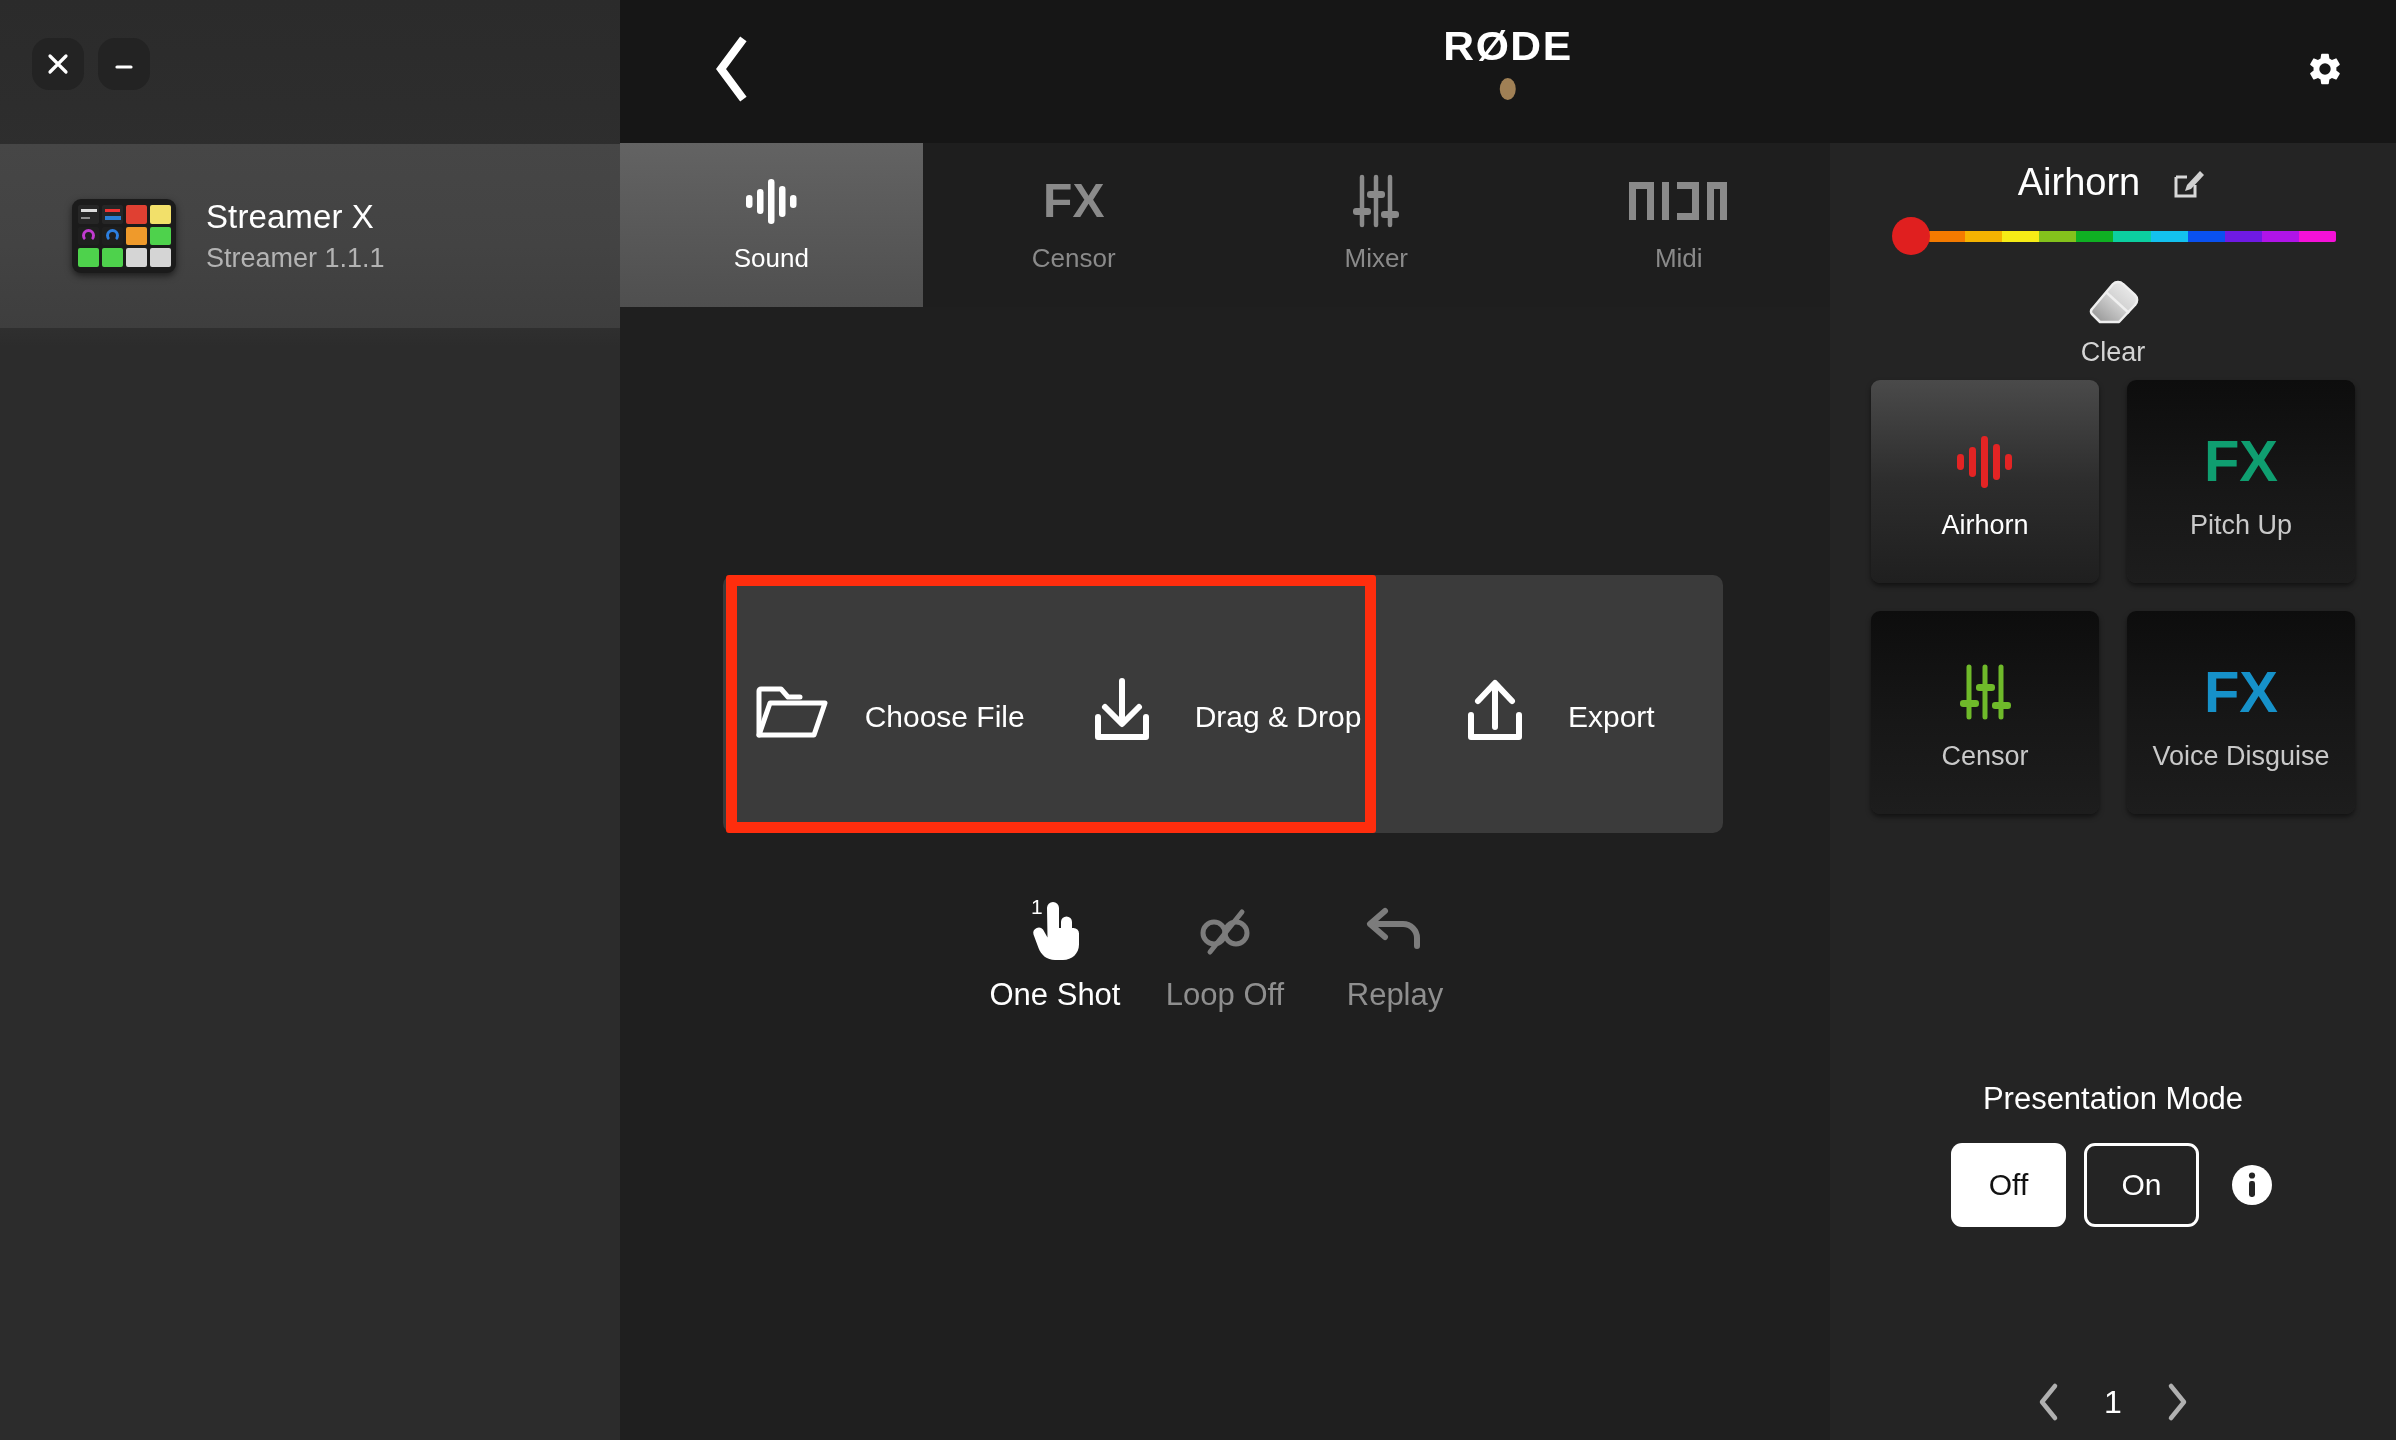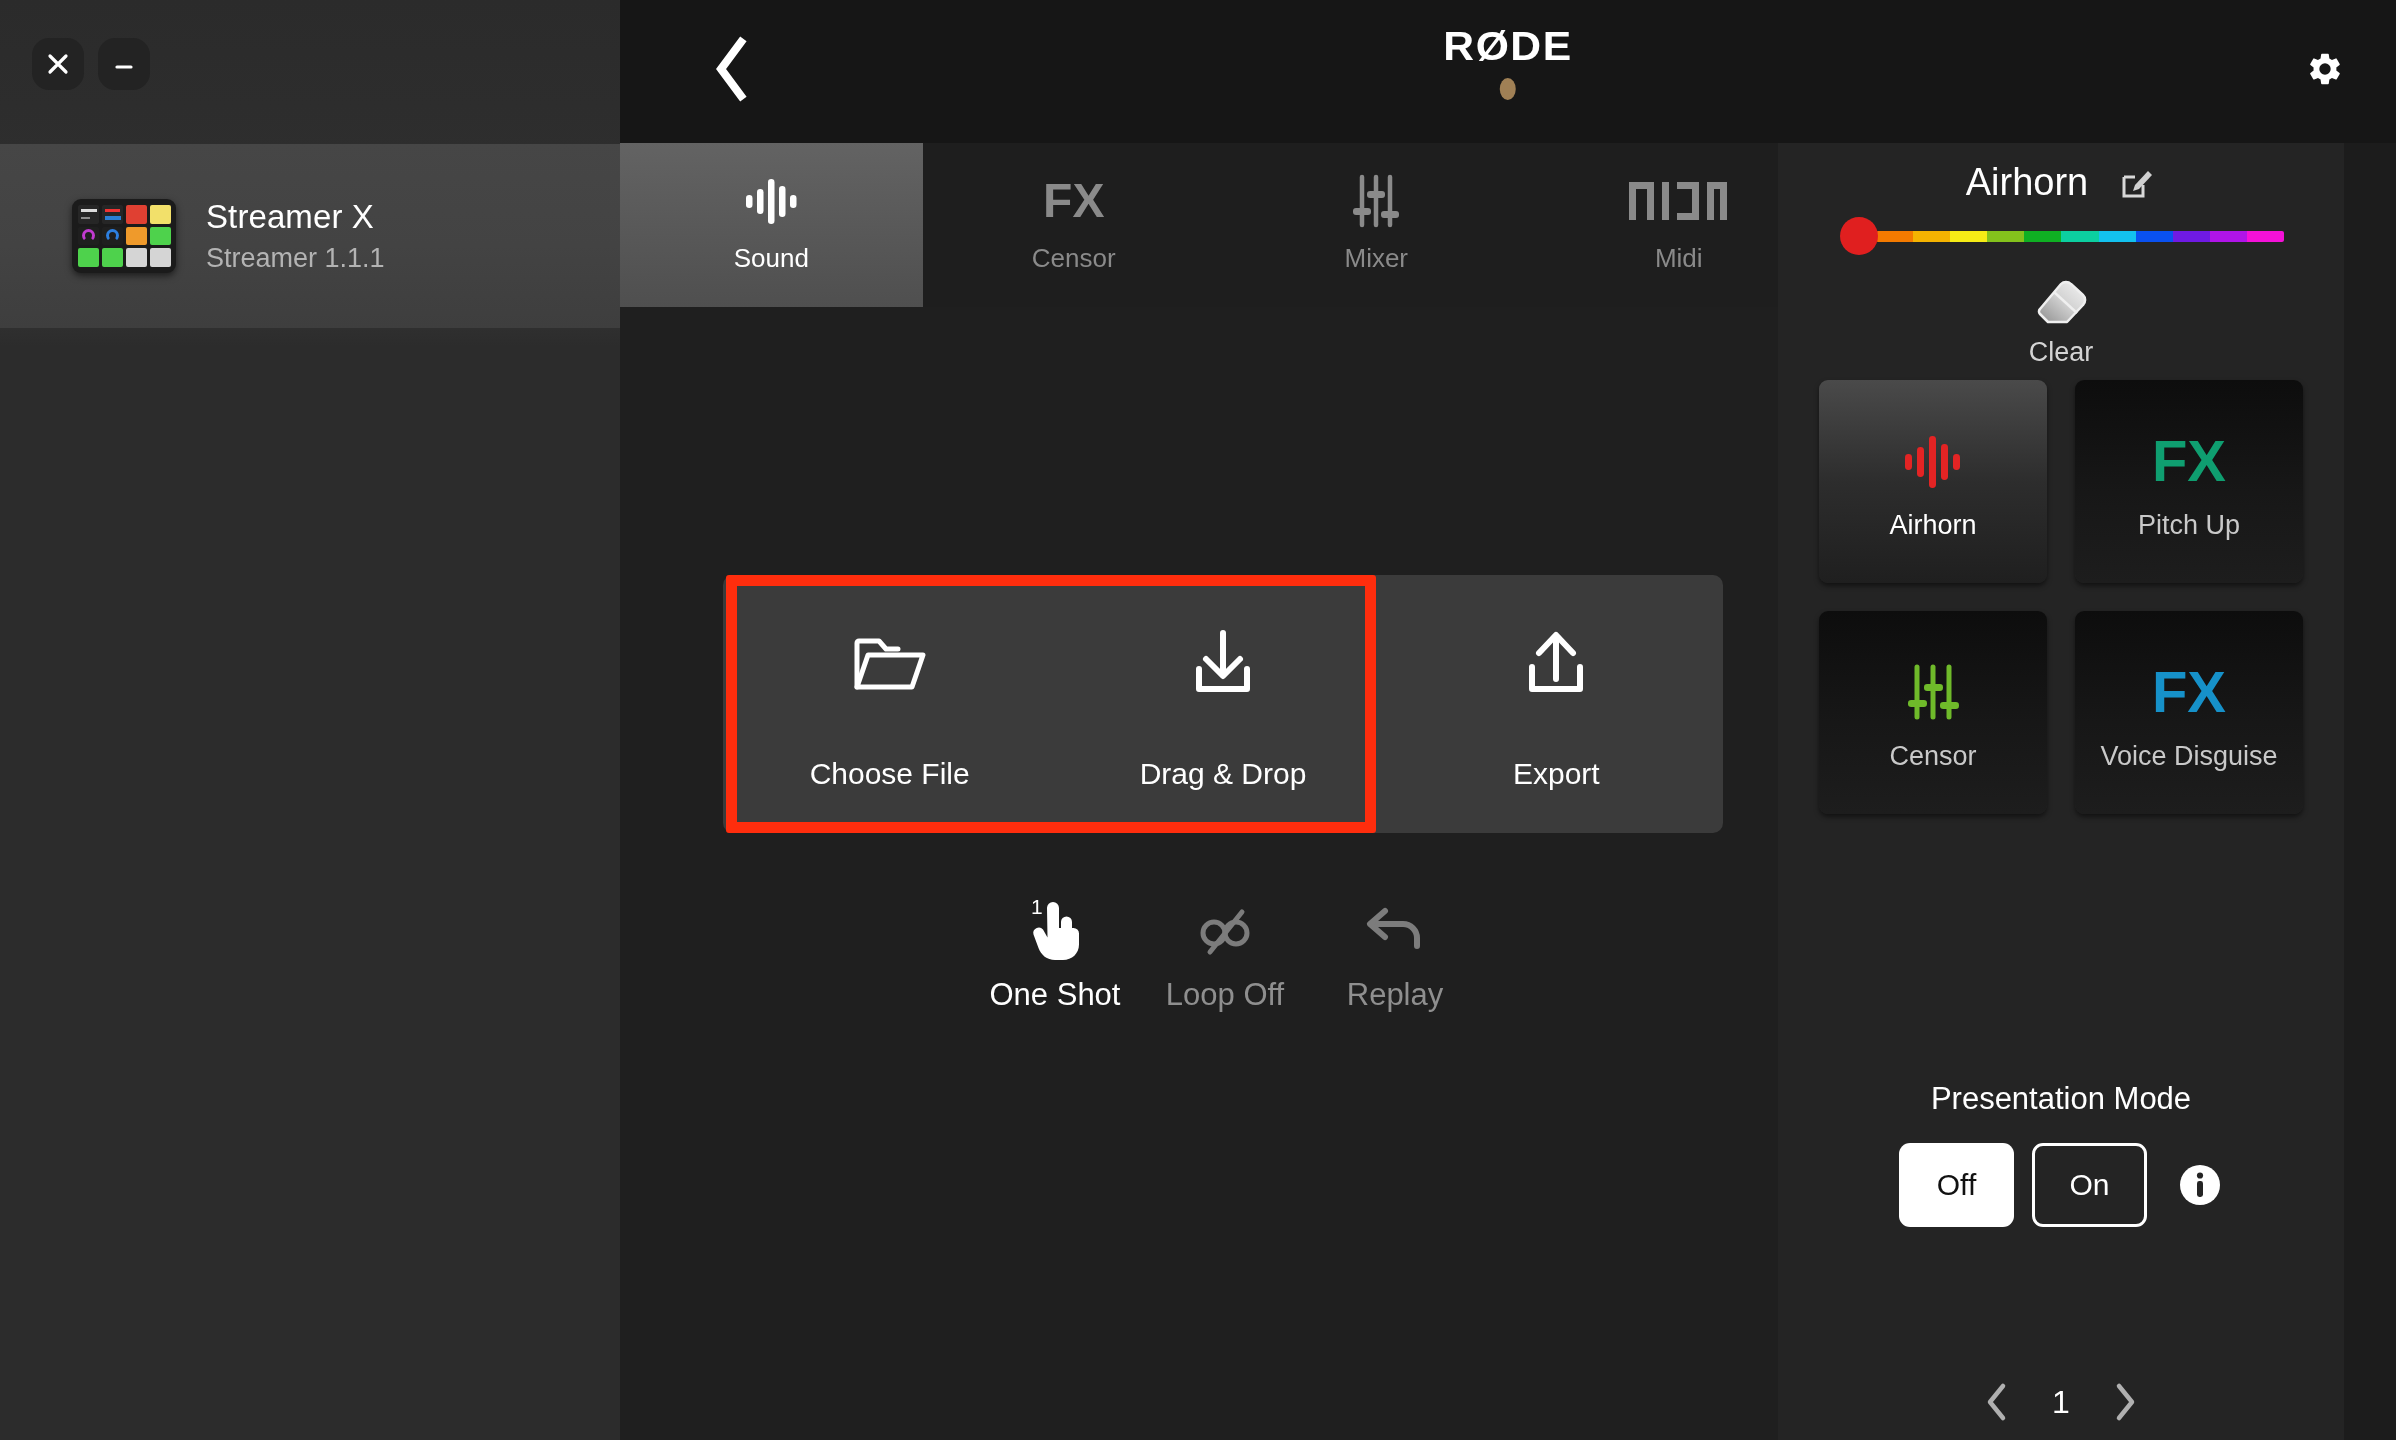--- a/index.html
+++ b/index.html
@@ -150,21 +150,21 @@
   }
   .io-panel {
     position: absolute; left: 103px; top: 268px;
     width: 1000px; height: 258px;
     background: #3b3b3b;
     border-radius: 10px;
     display: flex;
   }
   .io-btn {
     flex: 1 1 0;
-    display: flex; flex-direction: column;
+    display: flex; 
     align-items: center; justify-content: center;
     cursor: pointer;
     gap: 36px;
   }
   .io-icon { height: 78px; display:flex; align-items:flex-end; justify-content:center; }
   .io-label {
     font-size: 30px; color: #ffffff; margin-top: 26px; font-weight: 400;
   }
   .redbox {
     position: absolute; left: 106px; top: 268px;
@@ -186,21 +186,21 @@
   .pm-icon { height: 76px; display: flex; align-items: center; justify-content: center; position: relative; }
   .pm-label { font-size: 31px; color: #8f8f8f; margin-top: 8px; white-space: nowrap; }
   .pm-item.active .pm-label { color: #ffffff; }
   .pm-badge {
     position: absolute; left: 6px; top: 2px;
     font-size: 21px; color: #ffffff; font-weight: 400;
   }
 
   
   .rightpanel {
-    position: absolute; left: 1778px; top: 143px;
+    position: absolute; left: 1830px; top: 143px;
     width: 566px; height: 1297px;
     background: #242424;
   }
   .rp-title-row {
     position: absolute; left: 0; top: 18px; width: 100%;
     display: flex; align-items: center; justify-content: center; gap: 30px;
   }
   .rp-title { font-size: 38px; color: #ffffff; font-weight: 400; }
   .edit-btn { width: 38px; height: 38px; display:flex; align-items:center; justify-content:center; cursor:pointer; }
 

